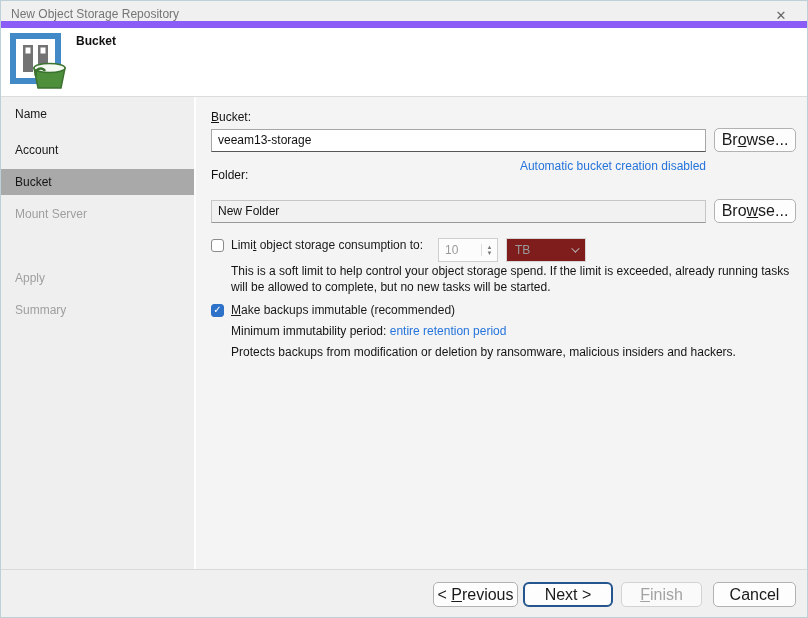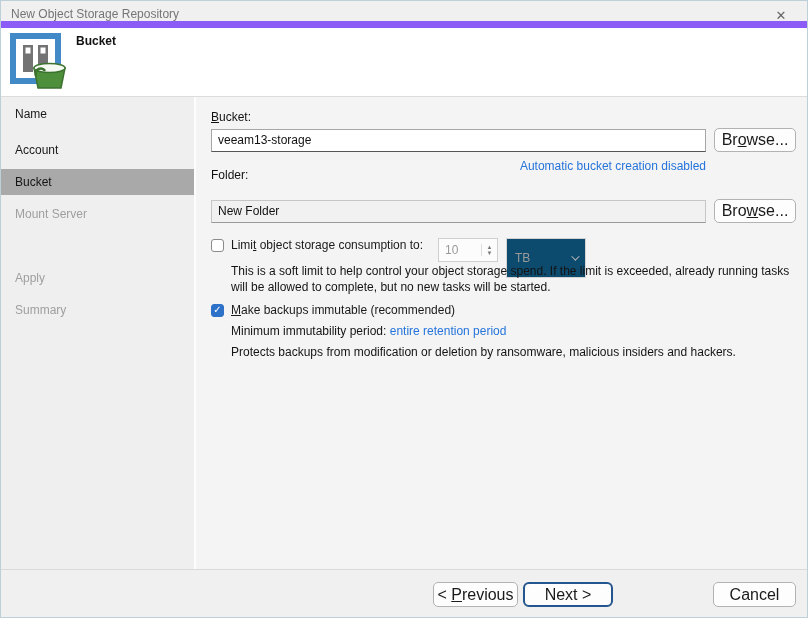--- a/index.html
+++ b/index.html
@@ -72,22 +72,22 @@
   .help-text { position:absolute; left:35px; width:565px; line-height:16px; color:#141414; }
   
   .spinner {
     position:absolute; left:242px; width:60px; height:24px;
     background:#fcfcfc; border:1px solid #cfcfcf; display:flex; color:#9a9a9a;align-items:center;
   }
   .spin-val { flex:1; line-height:22px; padding-left:6px; }
   .spin-arrows { width:16px; border-left:1px solid #dedede; display:flex; flex-direction:column; }
   .spin-arrows span { flex:1; display:flex; align-items:center; justify-content:center; font-size:6px; color:#7a7a7a; }
   .dropdown {
-    position:absolute; left:310px; width:80px; height:40px;
-    background:#0c4a6e; border:1px solid #d4d4d4; color:#9a9a9a;
+    position:absolute; left:310px; width:80px; height:24px;
+    background:#7f1d1d; border:1px solid #d4d4d4; color:#9a9a9a;
     display:flex; align-items:center; padding:0 8px; justify-content:space-between;
   }
   .chev { width:6px; height:6px; border:solid #b5b5b5; border-width:0 1.5px 1.5px 0; transform:rotate(45deg) translateY(-2px); }
   
   .footer {
     position:absolute; left:0; right:0; bottom:0; height:48px;
     background:#f0f0f0; border-top:1px solid #d9d9d9;
   }
   .footer .btn { position:absolute; top:12px; height:25px; }
   .btn-prev { left:432px; width:85px; }
@@ -168,16 +168,17 @@
     <div class="help-text" style="top:226px">
       <span>Minimum immutability period:</span>
       <span class="link">entire retention period</span>
     </div>
     <div class="help-text" style="top:247px">Protects backups from modification or deletion by ransomware, malicious insiders and hackers.</div>
   </div>
 
   <div class="footer">
     <button class="btn btn-prev">&lt; <u>P</u>revious</button>
     <button class="btn btn-next">Next &gt;</button>
+    <button class="btn btn-finish" disabled=""><u>F</u>inish</button>
     <button class="btn btn-cancel">Cancel</button>
   </div>
 
 </div>
 
 </body></html>

